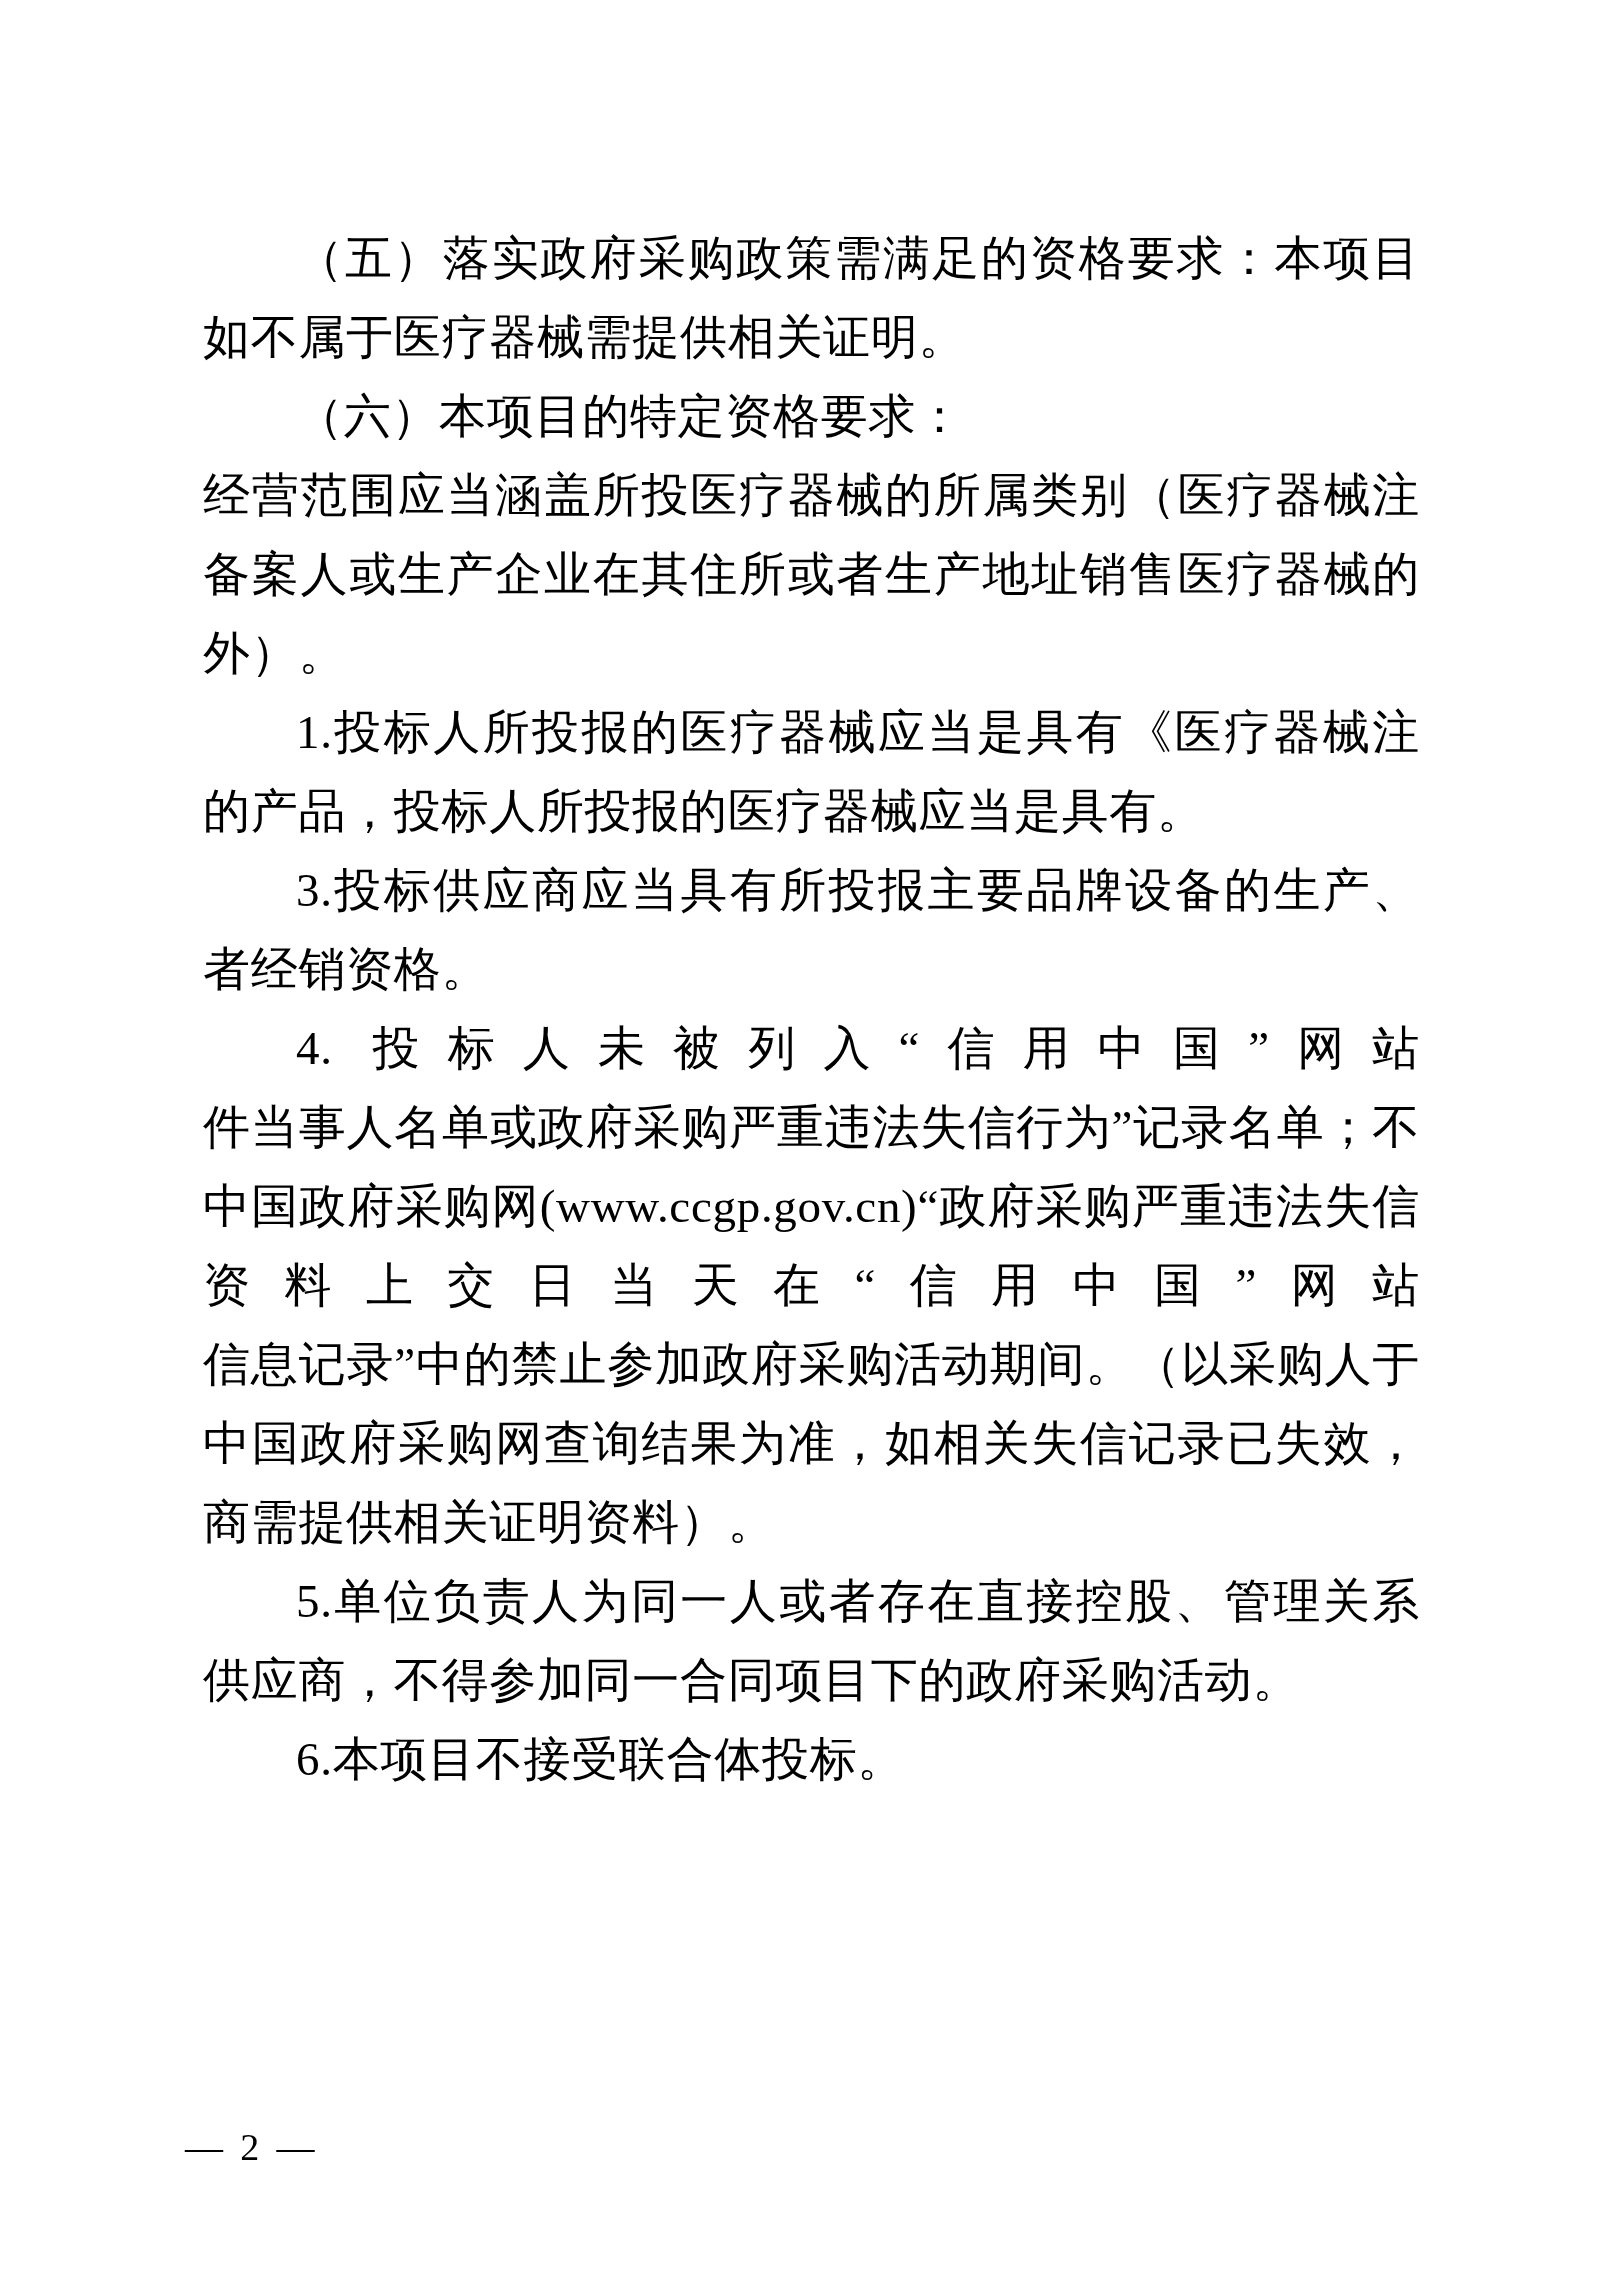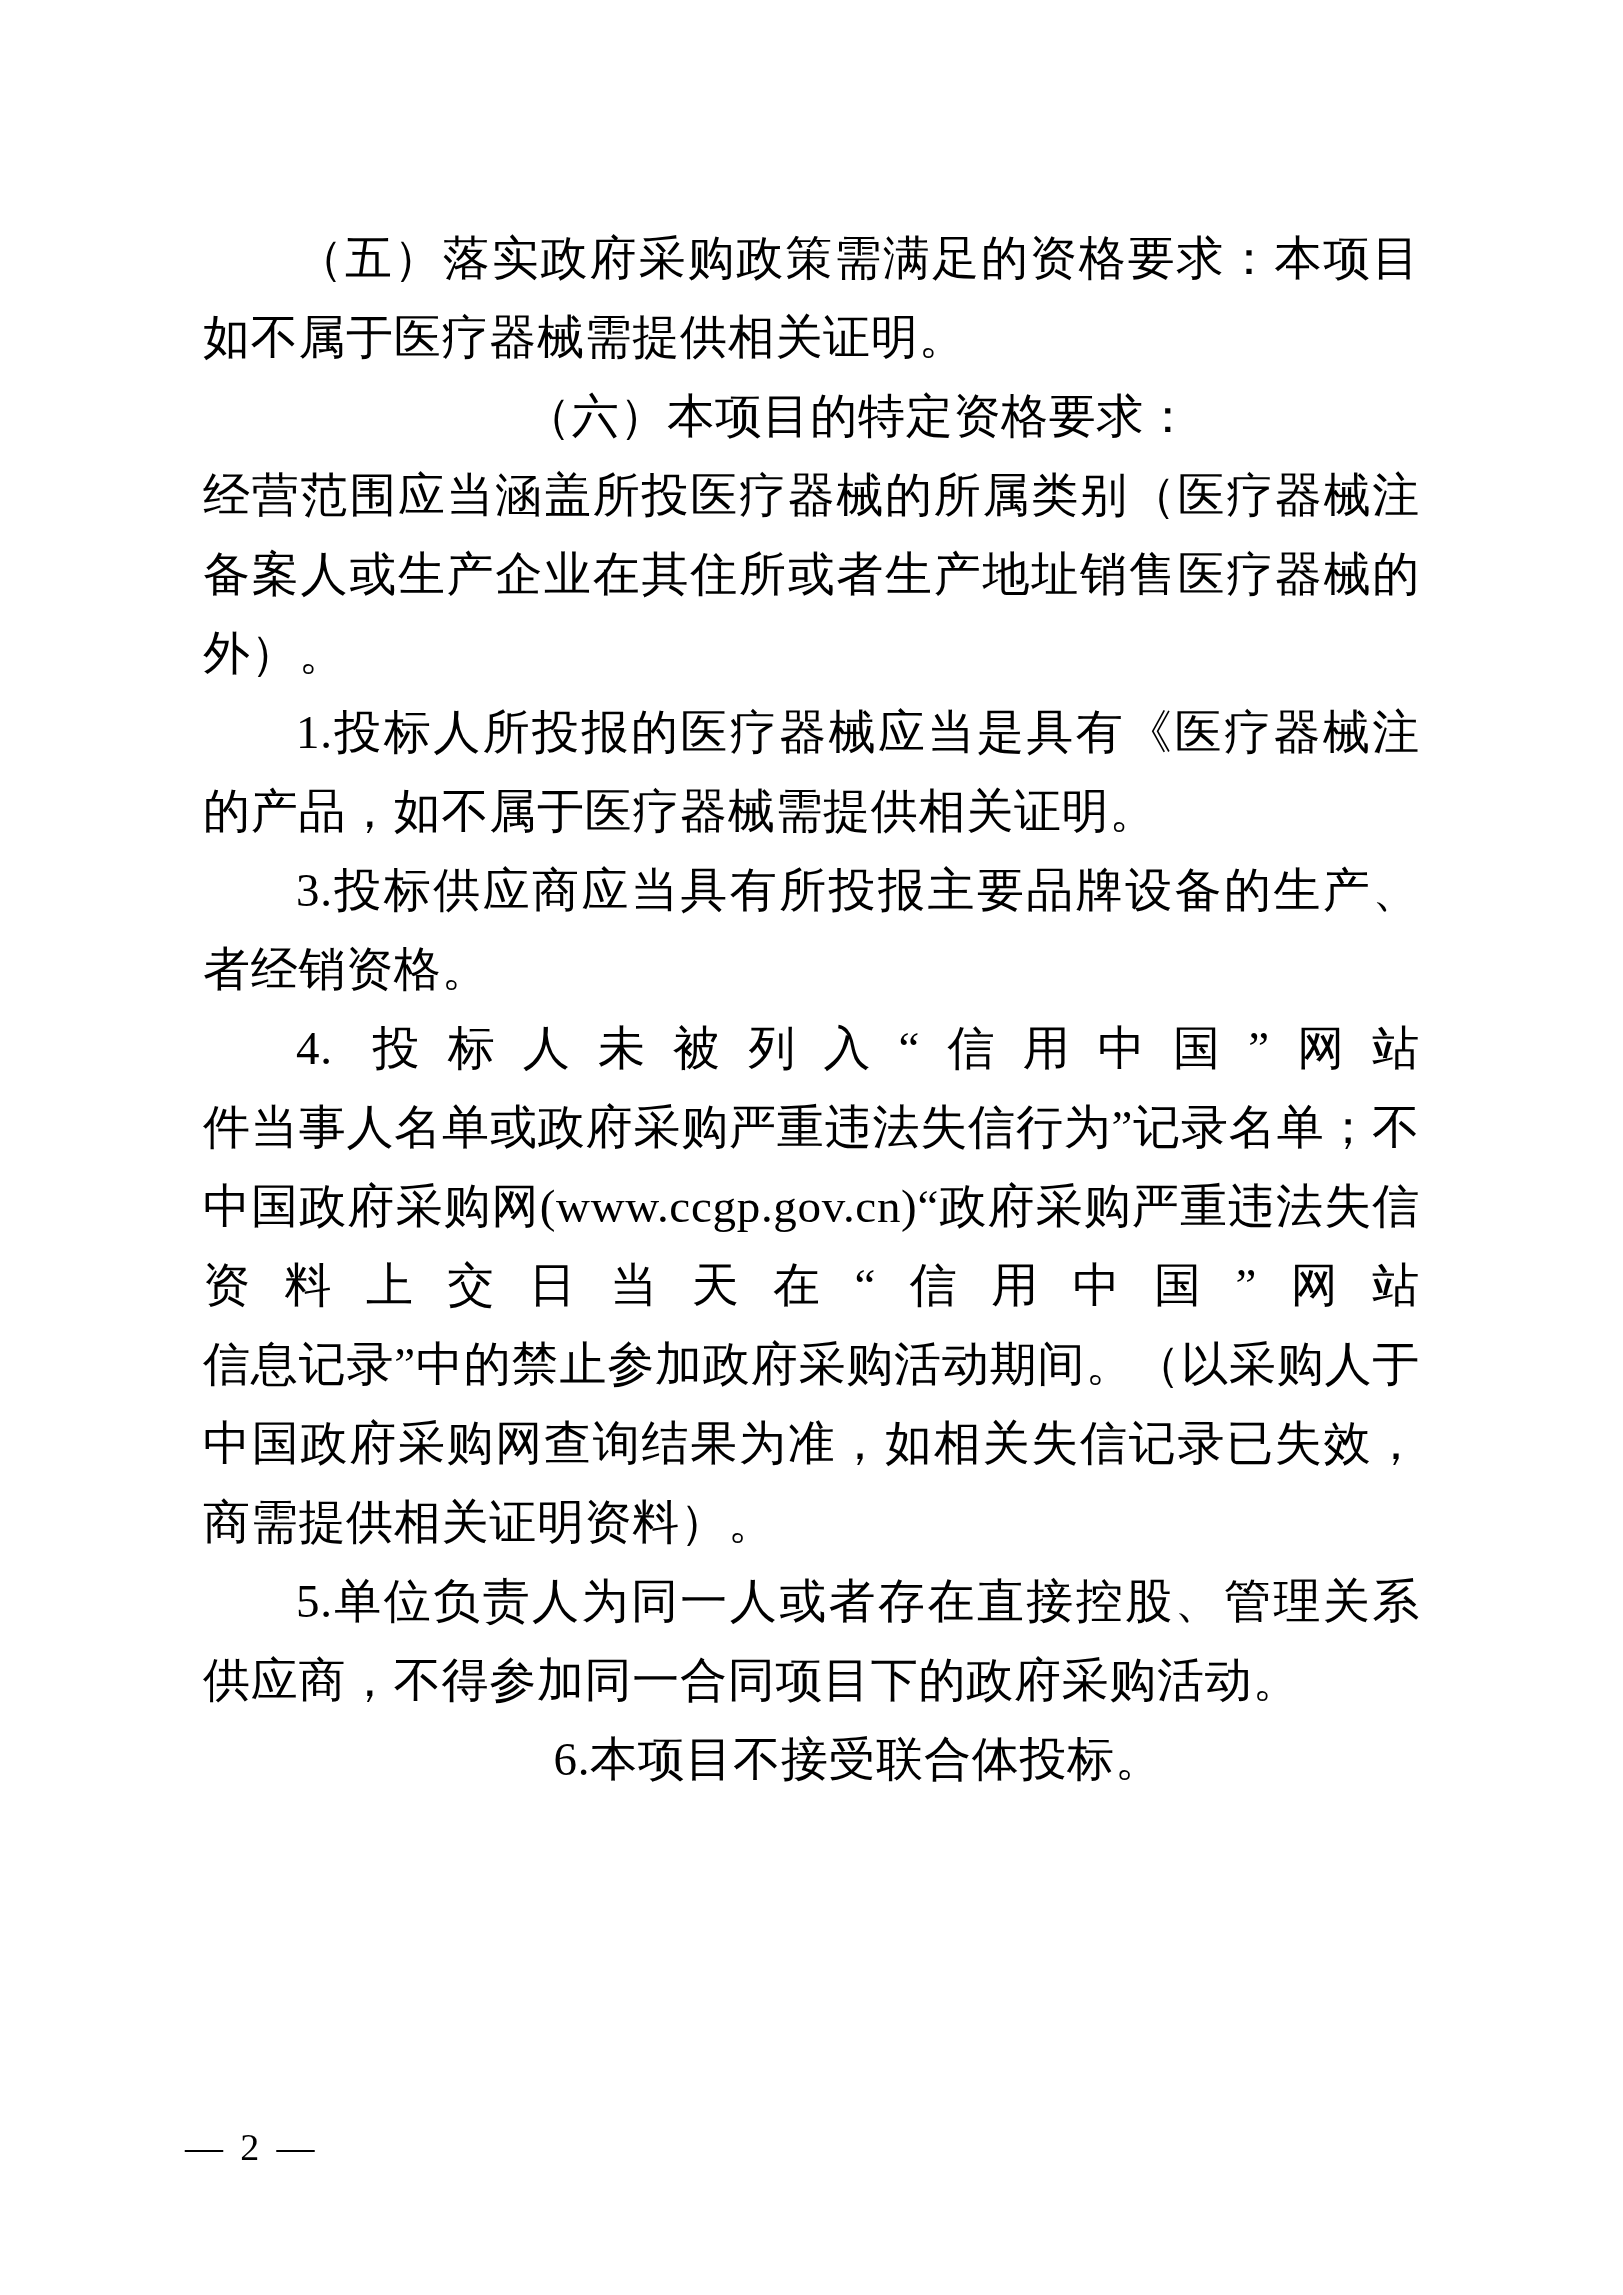--- a/index.html
+++ b/index.html
@@ -24,21 +24,20 @@
   }
   .line {
     font-size: 47px;
     line-height: 79px;
     height: 79px;
     white-space: nowrap;
     letter-spacing: 0.7px;
   }
   .indent {
     padding-left: 93px;
-    text-align: center;
   }
   .just {
     white-space: normal;
     text-align: justify;
     text-align-last: justify;
     overflow: hidden;
   }
   .footer {
     position: absolute;
     left: 185px;
@@ -53,21 +52,21 @@
 
 <div class="page">
   <div class="content">
     <div class="line indent just">（五）落实政府采购政策需满足的资格要求：本项目不属</div>
     <div class="line">如不属于医疗器械需提供相关证明。</div>
     <div class="line indent">（六）本项目的特定资格要求：</div>
     <div class="line just">经营范围应当涵盖所投医疗器械的所属类别（医疗器械注册人、</div>
     <div class="line just">备案人或生产企业在其住所或者生产地址销售医疗器械的除</div>
     <div class="line">外）。</div>
     <div class="line indent just">1.投标人所投报的医疗器械应当是具有《医疗器械注册证》</div>
-    <div class="line">的产品，如不属于医疗器械需提供相关证明。</div>
+    <div class="line">的产品，投标人所投报的医疗器械应当是具有。</div>
     <div class="line indent just">3.投标供应商应当具有所投报主要品牌设备的生产、代理或</div>
     <div class="line">者经销资格。</div>
     <div class="line indent just">4. 投标人未被列入“信用中国”网站</div>
     <div class="line just">件当事人名单或政府采购严重违法失信行为”记录名单；不处于</div>
     <div class="line just">中国政府采购网(www.ccgp.gov.cn)“政府采购严重违法失信行为</div>
     <div class="line just">资料上交日当天在“信用中国”网站（www.creditchina.gov.cn）及</div>
     <div class="line just">信息记录”中的禁止参加政府采购活动期间。（以采购人于投标</div>
     <div class="line just">中国政府采购网查询结果为准，如相关失信记录已失效，供应</div>
     <div class="line">商需提供相关证明资料）。</div>
     <div class="line indent just">5.单位负责人为同一人或者存在直接控股、管理关系的不同</div>

